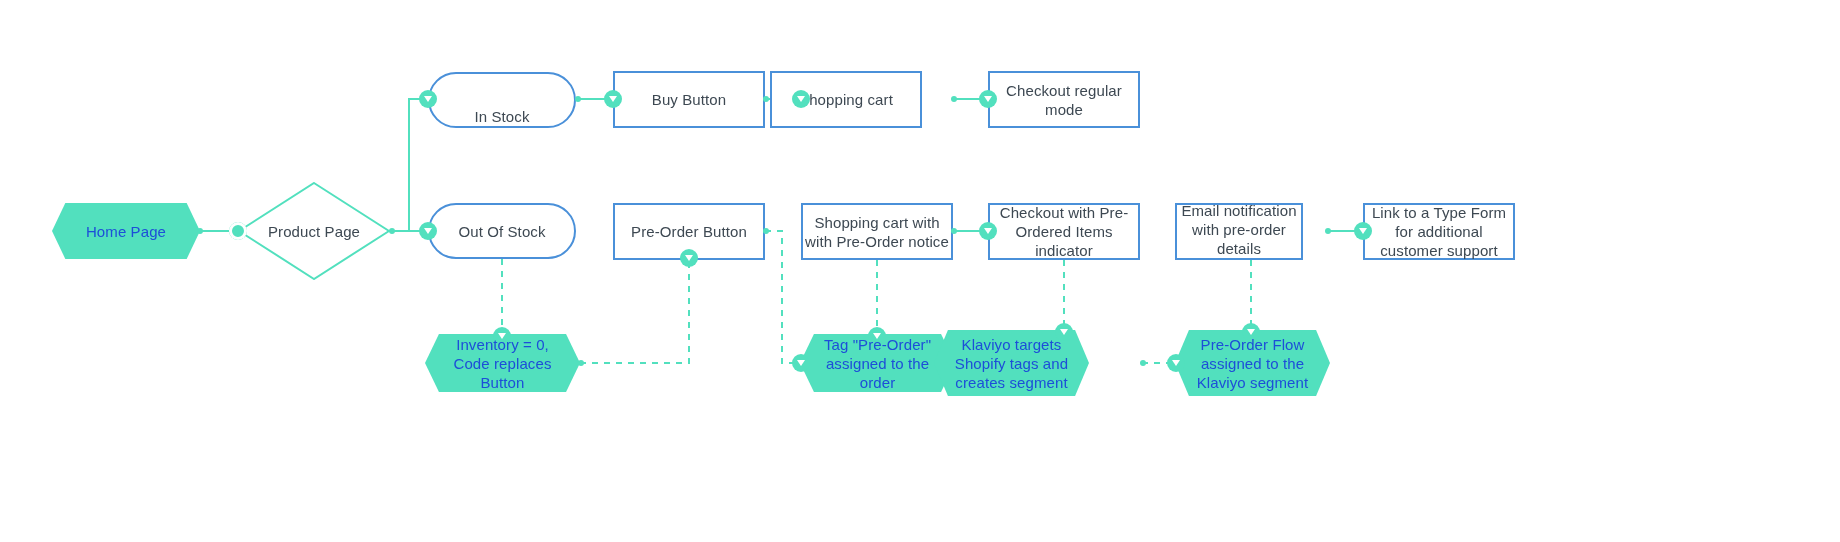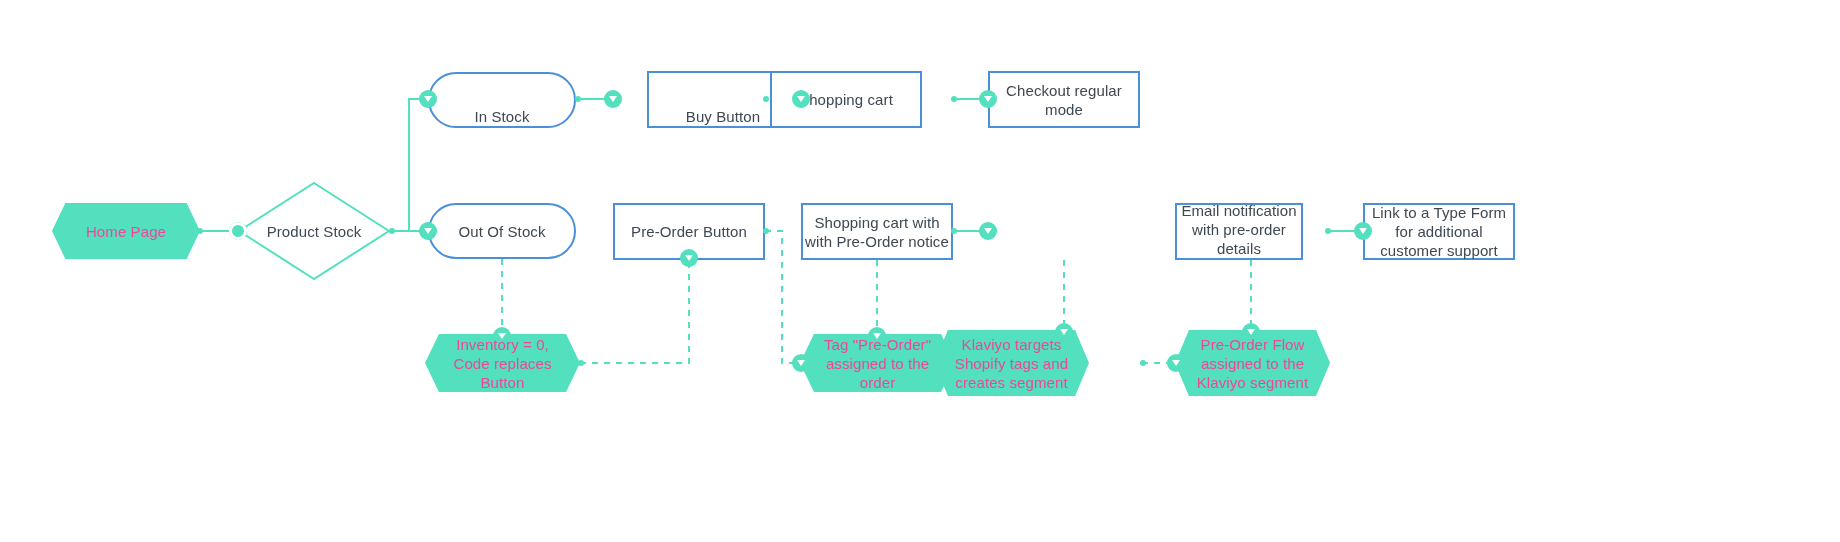--- a/index.html
+++ b/index.html
@@ -5,21 +5,21 @@
   html,body{margin:0;padding:0;background:#ffffff;}
   body{width:1840px;height:542px;font-family:"Liberation Sans",sans-serif;overflow:hidden;}
   #canvas{position:relative;width:1840px;height:542px;background:#fff;}
   svg#wires{position:absolute;left:0;top:0;width:1840px;height:542px;pointer-events:none;}
 
   .node{position:absolute;box-sizing:border-box;display:flex;align-items:center;justify-content:center;text-align:center;color:#3d4852;font-size:15px;line-height:19px;letter-spacing:.1px;}
 
   .n-rect{border:2px solid #4a90d9;background:#fff;}
   .n-stadium{border:2px solid #4a90d9;background:#fff;border-radius:999px;}
 
-  .n-hex{background:transparent;color:#ec4899;}
+  .n-hex{background:transparent;color:#1d4ed8;}
   .n-hex .hexbg{position:absolute;inset:0;background:#52e0be;
      -webkit-clip-path:polygon(9% 0,91% 0,100% 50%,91% 100%,9% 100%,0 50%);
              clip-path:polygon(9% 0,91% 0,100% 50%,91% 100%,9% 100%,0 50%);}
   .n-hex .hextxt{position:relative;z-index:2;padding:0 14px;}
 
   .n-diamond{background:transparent;}
   .n-diamond .dmbg{position:absolute;inset:0;}
   .n-diamond .dmtxt{position:relative;z-index:2;}
 
   .port{position:absolute;width:18px;height:18px;border-radius:50%;background:#52e0be;
@@ -70,28 +70,28 @@
 
   <div class="node n-hex" style="left:52px;top:203px;width:148px;height:56px;">
     <div class="hexbg"></div>
     <div class="hextxt">Home Page</div>
   </div>
 
   <div class="node n-diamond" style="left:238px;top:182px;width:152px;height:98px;">
     <svg class="dmbg" viewBox="0 0 152 98" preserveAspectRatio="none">
       <polygon points="76,1 151,49 76,97 1,49" fill="#ffffff" stroke="#52e0be" stroke-width="2"></polygon>
     </svg>
-    <div class="dmtxt">Product Stock</div>
+    <div class="dmtxt">Product Page</div>
   </div>
 
   <div class="node n-stadium" style="left:428px;top:72px;width:148px;height:56px;align-items:flex-end;">
     <span>In Stock</span>
   </div>
 
-  <div class="node n-rect" style="left:647px;top:71px;width:152px;height:57px;align-items:flex-end;">
+  <div class="node n-rect" style="left:613px;top:71px;width:152px;height:57px;">
     <span>Buy Button</span>
   </div>
 
   <div class="node n-rect" style="left:770px;top:71px;width:152px;height:57px;">
     <span>Shopping cart</span>
   </div>
 
   <div class="node n-rect" style="left:988px;top:71px;width:152px;height:57px;">
     <span>Checkout regular mode</span>
   </div>
@@ -101,20 +101,23 @@
   </div>
 
   <div class="node n-stadium" style="left:428px;top:203px;width:148px;height:56px;">
     <span>Out Of Stock</span>
   </div>
 
   <div class="node n-rect" style="left:801px;top:203px;width:152px;height:57px;">
     <span>Shopping cart with with Pre-Order notice</span>
   </div>
 
+  <div class="node n-rect" style="left:988px;top:203px;width:152px;height:57px;">
+    <span>Checkout with Pre-Ordered Items indicator</span>
+  </div>
 
   <div class="node n-rect" style="left:1175px;top:203px;width:128px;height:57px;align-items:flex-end;">
     <span>Email notification with pre-order details</span>
   </div>
 
   <div class="node n-rect" style="left:1363px;top:203px;width:152px;height:57px;">
     <span>Link to a Type Form for additional customer support</span>
   </div>
 
   <div class="node n-hex" style="left:425px;top:334px;width:155px;height:58px;">

